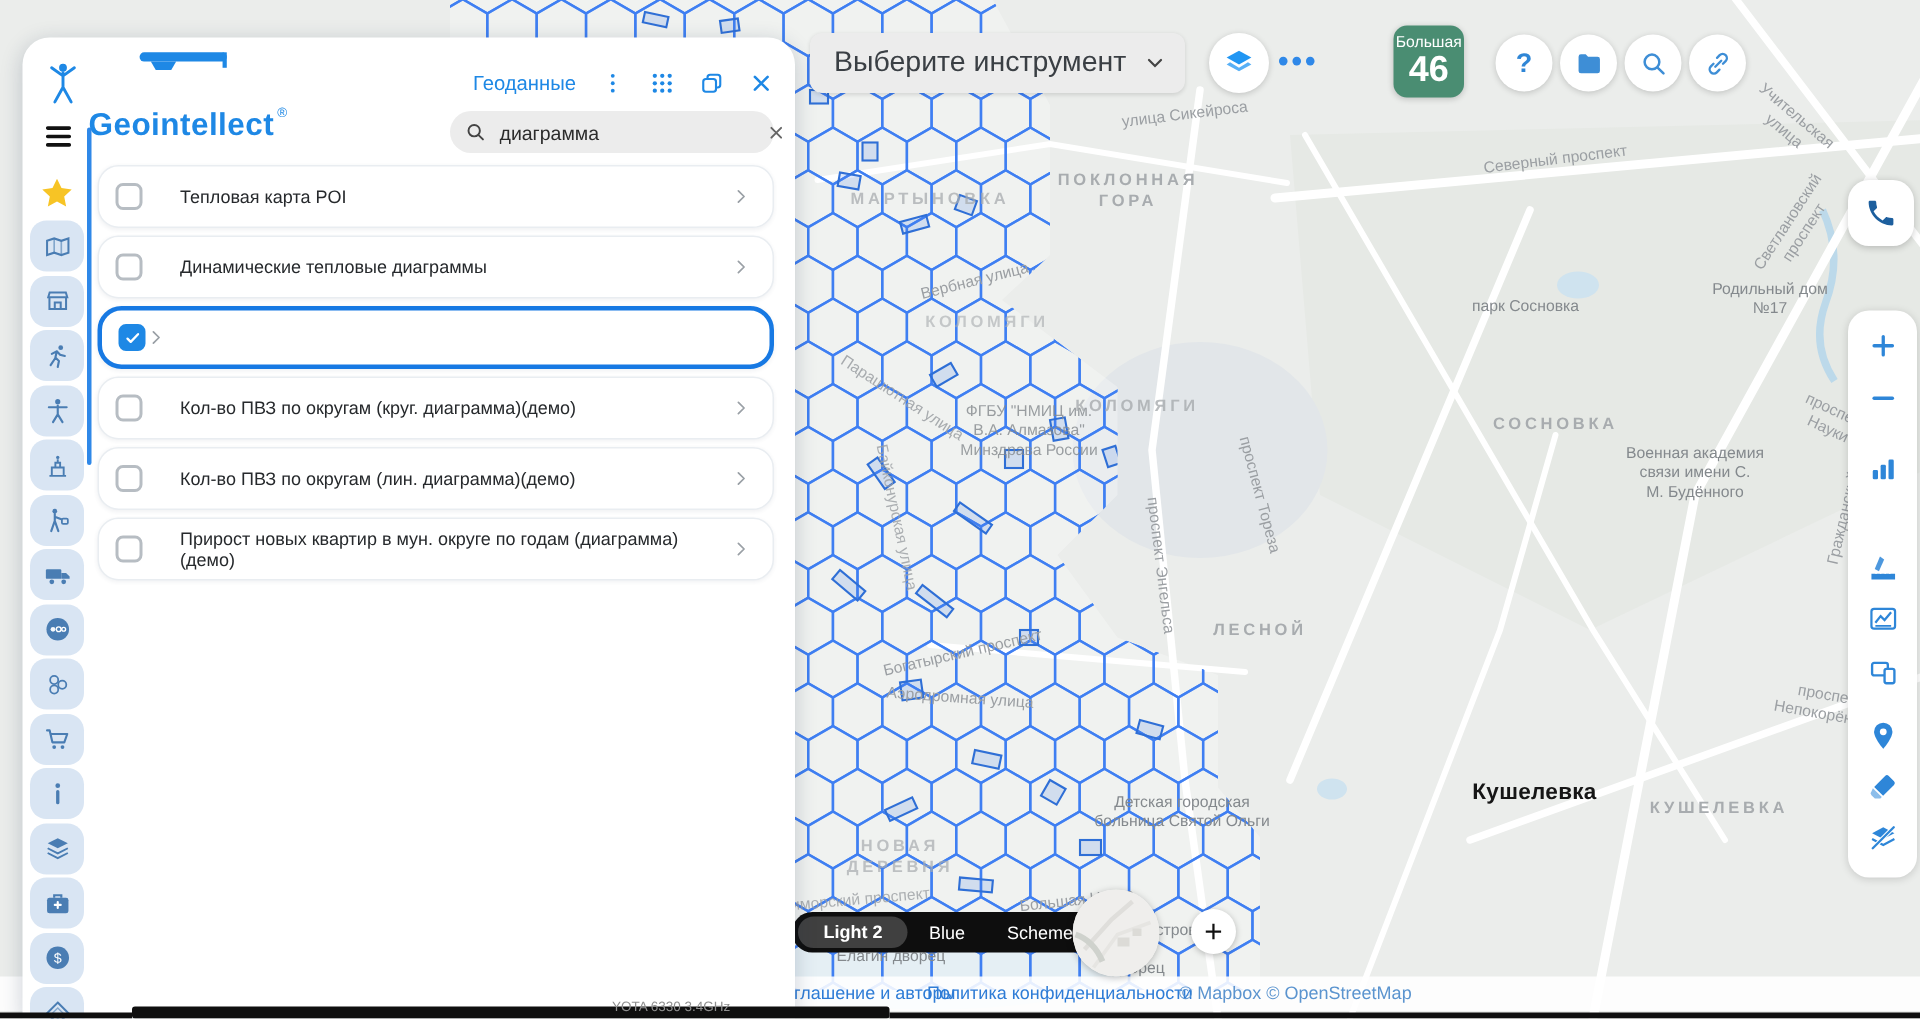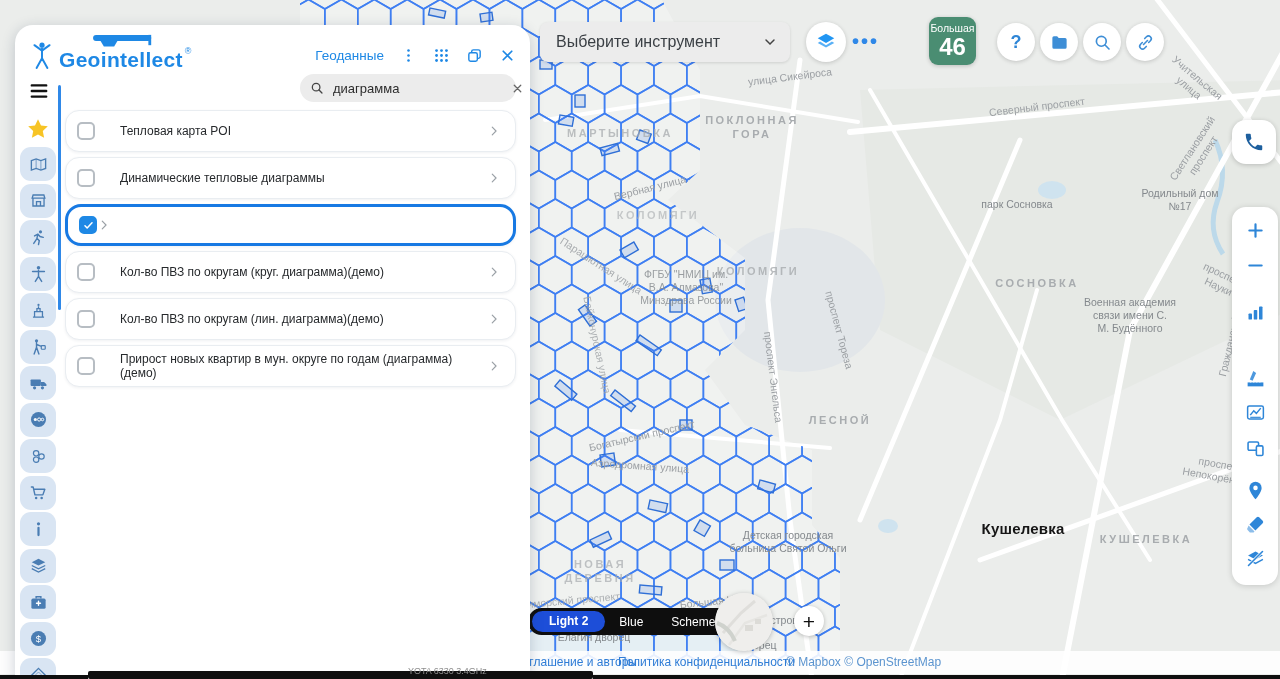--- a/index.html
+++ b/index.html
@@ -12,21 +12,21 @@
   .mlbl{position:absolute;transform:translate(-50%,-50%);white-space:pre-line;text-align:center;line-height:1.25;}
   .lbl-district{color:#a8acaf;font-size:11px;letter-spacing:2.5px;font-weight:bold;}
   .lbl-street{color:#9b9fa3;font-size:10.5px;}
   .lbl-place{color:#84898d;font-size:10.5px;}
   .lbl-city{color:#161616;font-size:15px;font-weight:bold;letter-spacing:.2px;}
   
   #panel{position:absolute;left:15px;top:25px;width:515px;height:654px;background:#fff;
          border-radius:18px 18px 0 0;box-shadow:0 3px 14px rgba(30,50,80,.22);z-index:10;}
   #logo{position:absolute;left:14px;top:8px;display:flex;align-items:flex-start;gap:4px;}
   #logo .figure{width:26px;height:34px;margin-top:6px;}
-  #brand-wrap{display:flex;flex-direction:column;}
+  #brand-wrap{display:flex;flex-direction:column;gap:24px;}
   #brand-bridge{width:118px;height:15px;margin-left:6px;}
   #brand-line{display:flex;align-items:flex-start;}
   #brand-text{color:#1e88e5;font-weight:bold;font-size:21px;letter-spacing:.3px;}
   #brand-reg{color:#1e88e5;font-size:9px;margin-left:2px;margin-top:-2px;}
   #nav-cluster{position:absolute;right:14px;top:22px;display:flex;align-items:center;gap:16px;}
   #nav-title{color:#1e88e5;font-size:13.5px;cursor:pointer;}
   .nav-ic{width:17px;height:17px;color:#1e88e5;cursor:pointer;}
   #searchbar{position:absolute;left:285px;top:49px;width:216px;height:28px;background:#ececec;
              border-radius:15px;display:flex;align-items:center;padding:0 10px;box-sizing:border-box;}
   #searchbar .sic{width:14px;height:14px;color:#444;flex:0 0 auto;}
@@ -50,21 +50,21 @@
   .cbox{width:18px;height:18px;border:2px solid #b7bdc3;border-radius:5px;margin-left:11px;flex:0 0 auto;
         box-sizing:border-box;background:#fff;}
   .cbox.on{background:#1e88e5;border-color:#1e88e5;display:flex;align-items:center;justify-content:center;}
   .cbox.on svg{width:13px;height:13px;}
   .lrow .txt{font-size:12px;color:#26292c;margin-left:25px;flex:1;padding-right:6px;}
   .lrow .chev{width:14px;height:14px;color:#9aa0a6;margin-right:14px;flex:0 0 auto;}
   
   #tool-select{position:absolute;left:540px;top:22px;width:250px;height:40px;background:#ececec;border-radius:8px;
                z-index:10;display:flex;align-items:center;padding:0 12px 0 16px;box-sizing:border-box;cursor:pointer;
                box-shadow:0 1px 3px rgba(0,0,0,.12);}
-  #tool-select .lab{flex:1;font-size:16px;color:#3a3f44;}
+  #tool-select .lab{flex:1;font-size:19px;color:#3a3f44;}
   #tool-select .chev{width:16px;height:16px;color:#444;}
   .circ-btn{position:absolute;top:23px;width:38px;height:38px;border-radius:50%;background:#fff;z-index:10;
             box-shadow:0 1px 4px rgba(0,0,0,.18);display:flex;align-items:center;justify-content:center;cursor:pointer;}
   #layers-btn{left:806px;top:22px;width:40px;height:40px;}
   #layers-btn svg{width:22px;height:22px;color:#2196f3;}
   #more-dots{position:absolute;left:852px;top:30px;z-index:10;color:#2f88e8;font-size:20px;font-weight:bold;
              letter-spacing:2px;cursor:pointer;}
   #reports-badge{position:absolute;left:929px;top:17px;width:47px;height:48px;background:#4a8d72;border-radius:9px;
                  z-index:10;color:#fff;text-align:center;cursor:pointer;box-shadow:0 1px 4px rgba(0,0,0,.2);}
   #reports-badge .rl{font-size:10.5px;margin-top:5px;}
@@ -77,21 +77,21 @@
   #phone-btn svg{width:22px;height:22px;color:#1d5f9e;}
   #right-pill{position:absolute;right:2px;top:207px;width:46px;height:378px;background:#fff;border-radius:14px;
               z-index:10;box-shadow:0 1px 6px rgba(0,0,0,.16);}
   .rtool{position:absolute;left:50%;transform:translate(-50%,-50%);width:30px;height:30px;display:flex;
          align-items:center;justify-content:center;cursor:pointer;color:#2e86d8;}
   .rtool svg{width:21px;height:21px;}
   
   #style-bar{position:absolute;left:528px;top:608px;width:215px;height:27px;background:#0e0e0e;
              border-radius:14px 4px 4px 14px;z-index:7;display:flex;align-items:center;}
   .style-btn{color:#fff;font-size:12px;padding:0 14px;cursor:pointer;}
-  .style-btn.active{background:#1d4ed8;border-radius:11px;height:21px;line-height:21px;margin-left:4px;
+  .style-btn.active{background:#404040;border-radius:11px;height:21px;line-height:21px;margin-left:4px;
                     padding:0 17px;font-weight:bold;}
   #minimap{position:absolute;left:715px;top:593px;width:58px;height:58px;border-radius:50%;background:#f2f2f0;
            z-index:8;box-shadow:0 1px 5px rgba(0,0,0,.25);overflow:hidden;cursor:pointer;}
   #plus-btn{position:absolute;left:794px;top:606px;width:30px;height:30px;border-radius:50%;background:#fff;
             z-index:8;box-shadow:0 1px 4px rgba(0,0,0,.25);display:flex;align-items:center;justify-content:center;
             font-size:21px;color:#111;cursor:pointer;line-height:1;}
   
   #footer-strip{position:absolute;left:0;right:0;top:651px;height:23px;background:rgba(255,255,255,.88);z-index:4;}
   .flink{position:absolute;top:4px;font-size:12px;color:#2e7cd6;cursor:pointer;white-space:nowrap;}
   #attribution{position:absolute;top:4px;font-size:12px;color:#5b94cf;white-space:nowrap;margin-left:20px;}

